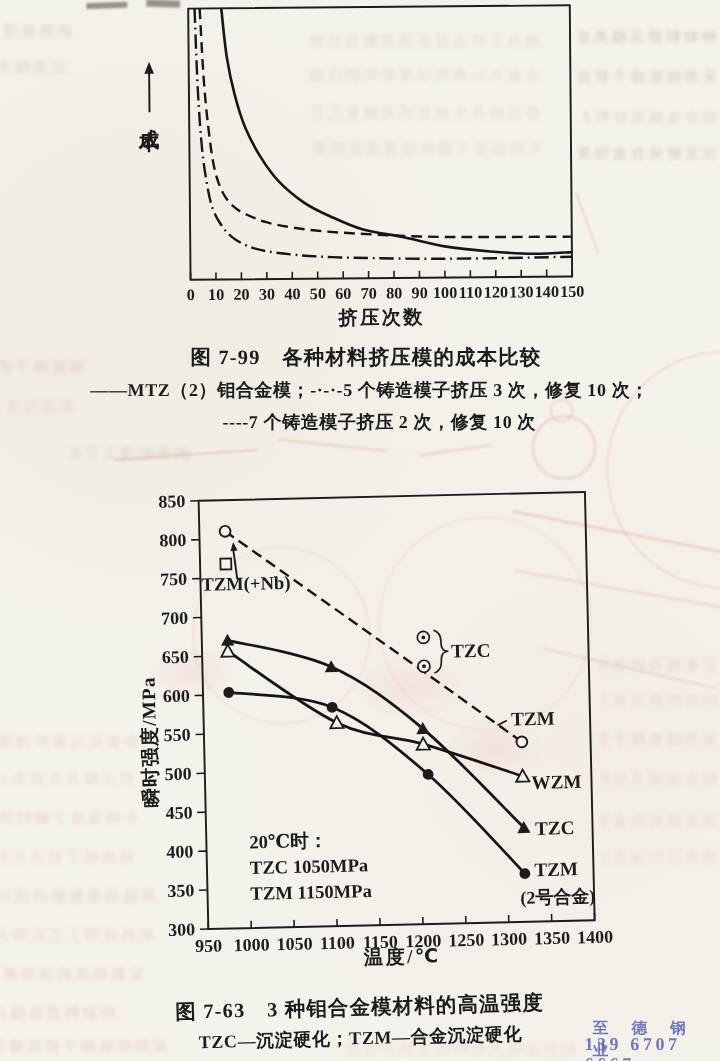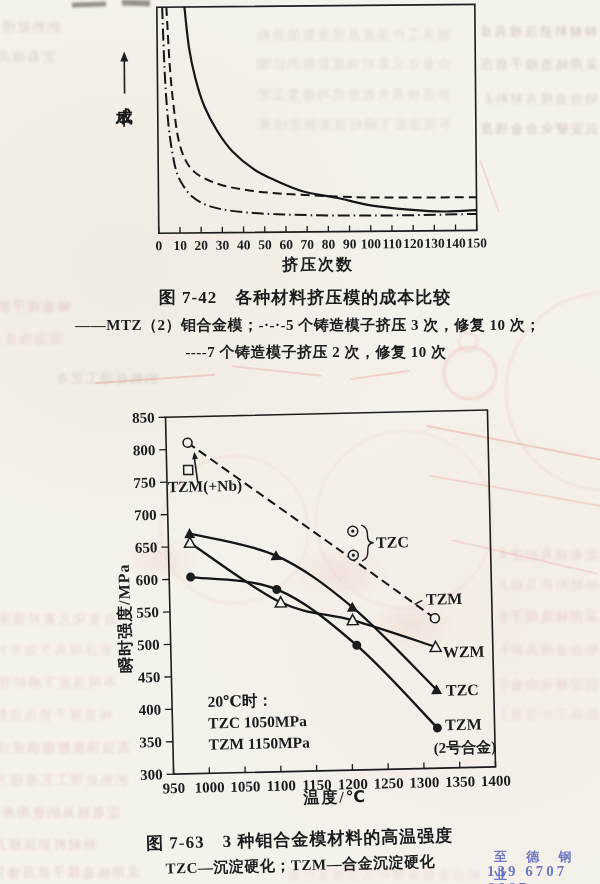--- a/index.html
+++ b/index.html
@@ -139,21 +139,21 @@
   <div class="abs" style="left:18px;top:50px;display:flex;flex-direction:column;align-items:center;">
     <svg width="14" height="42">
       <line x1="7" y1="42" x2="7" y2="7" stroke="#1c1c1c" stroke-width="1.6"></line>
       <polygon points="7,0 3,10 11,10" fill="#1c1c1c"></polygon>
     </svg>
     <div class="ylabel-v">成本</div>
   </div>
   <div class="abs xlabel center" style="left:122px;top:255px;width:200px;">挤压次数</div>
 </div>
 
-<div class="abs caption center" style="left:10px;top:286px;width:590px;">图 7-42　各种材料挤压模的成本比较</div>
+<div class="abs caption center" style="left:10px;top:286px;width:590px;">图 7-99　各种材料挤压模的成本比较</div>
 <div class="abs legendline center" style="left:8px;top:316px;width:600px;">——MTZ（2）钼合金模；-·-·-5 个铸造模子挤压 3 次，修复 10 次；</div>
 <div class="abs legendline center" style="left:16px;top:343px;width:600px;">----7 个铸造模子挤压 2 次，修复 10 次</div>
 
 <div class="abs" style="left:92px;top:398px;width:440px;height:430px;transform:rotate(-1.3deg);">
   <svg id="chart2" width="440" height="400">
       <rect x="78" y="16" width="322" height="357" fill="none" stroke="#1c1c1c" stroke-width="1.6"></rect>
       <line x1="71" y1="373" x2="78" y2="373" stroke="#1c1c1c" stroke-width="1.3"></line>
       <text x="67" y="378" text-anchor="end" font-size="15" font-weight="600">300</text>
       <line x1="71" y1="340.54545454545456" x2="78" y2="340.54545454545456" stroke="#1c1c1c" stroke-width="1.3"></line>
       <text x="67" y="345.54545454545456" text-anchor="end" font-size="15" font-weight="600">350</text>

